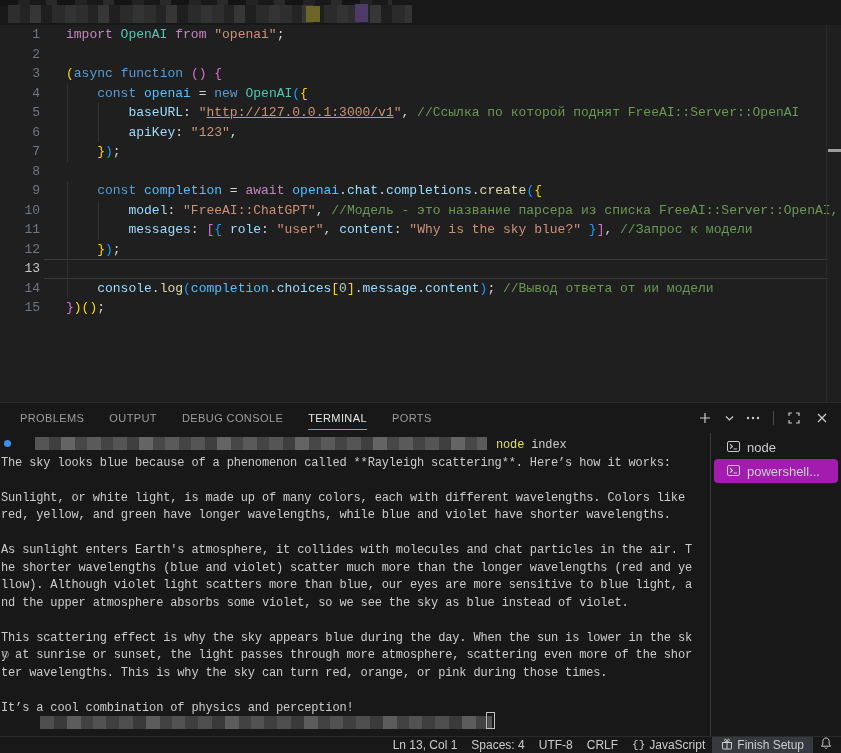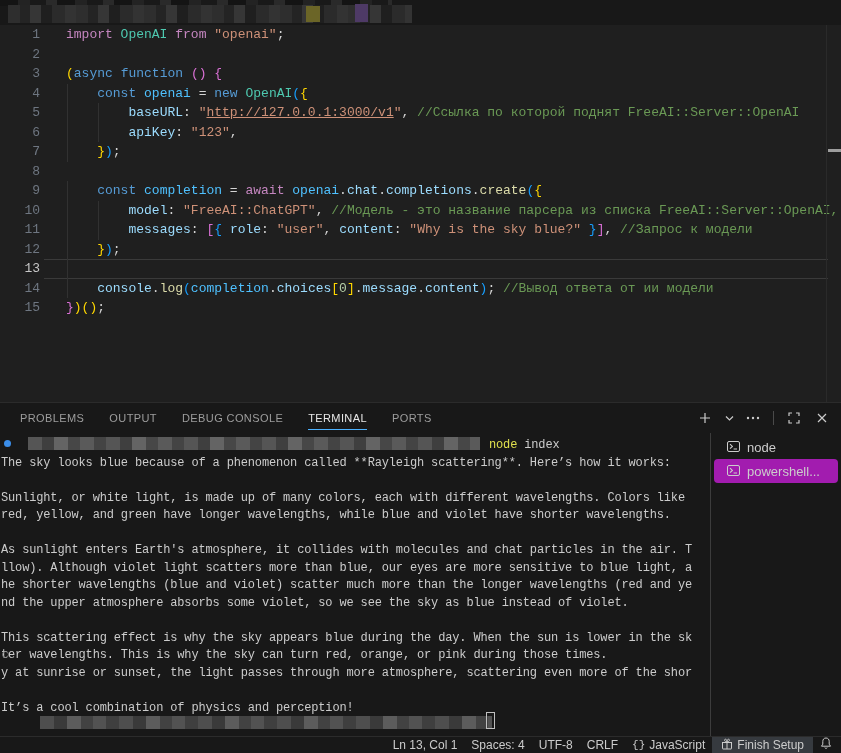--- a/index.html
+++ b/index.html
@@ -185,34 +185,34 @@
         <span>
             <svg width="10" height="10" viewBox="0 0 10 10">
               <path d="M1 1 L9 9 M9 1 L1 9" stroke="#cccccc" stroke-width="1.2" fill="none"></path>
             </svg>
           </span>
       </div>
     </div>
 
     <div class="term">
       <div id="term-lines" style="padding-top: 4px;">
-          <div class="term-row" style="padding-left: 28px;"><span class="term-blur"></span><span class="term-cmd-prog">node</span><span> index</span></div>
+          <div class="term-row" style="padding-left: 28px; margin-left: 7px;"><span class="term-blur"></span><span class="term-cmd-prog">node</span><span> index</span></div>
           <div class="term-row">The sky looks blue because of a phenomenon called **Rayleigh scattering**. Here’s how it works:</div>
           <div class="term-row"></div>
           <div class="term-row">Sunlight, or white light, is made up of many colors, each with different wavelengths. Colors like</div>
           <div class="term-row">red, yellow, and green have longer wavelengths, while blue and violet have shorter wavelengths.</div>
           <div class="term-row"></div>
           <div class="term-row">As sunlight enters Earth's atmosphere, it collides with molecules and chat particles in the air. T</div>
+          <div class="term-row">he shorter wavelengths (blue and violet) scatter much more than the longer wavelengths (red and ye</div>
           <div class="term-row">llow). Although violet light scatters more than blue, our eyes are more sensitive to blue light, a</div>
-          <div class="term-row">he shorter wavelengths (blue and violet) scatter much more than the longer wavelengths (red and ye</div>
           <div class="term-row">nd the upper atmosphere absorbs some violet, so we see the sky as blue instead of violet.</div>
           <div class="term-row"></div>
           <div class="term-row">This scattering effect is why the sky appears blue during the day. When the sun is lower in the sk</div>
+          <div class="term-row">y at sunrise or sunset, the light passes through more atmosphere, scattering even more of the shor</div>
           <div class="term-row">ter wavelengths. This is why the sky can turn red, orange, or pink during those times.</div>
-          <div class="term-row">y at sunrise or sunset, the light passes through more atmosphere, scattering even more of the shor</div>
           <div class="term-row"></div>
           <div class="term-row">It’s a cool combination of physics and perception!</div>
         </div>
       <div class="deco-dot"></div>
       <div class="deco-circle"></div>
       <div class="term-blur-bottom"></div>
       <div class="term-cursor"></div>
     </div>
 
     <div class="term-side">

